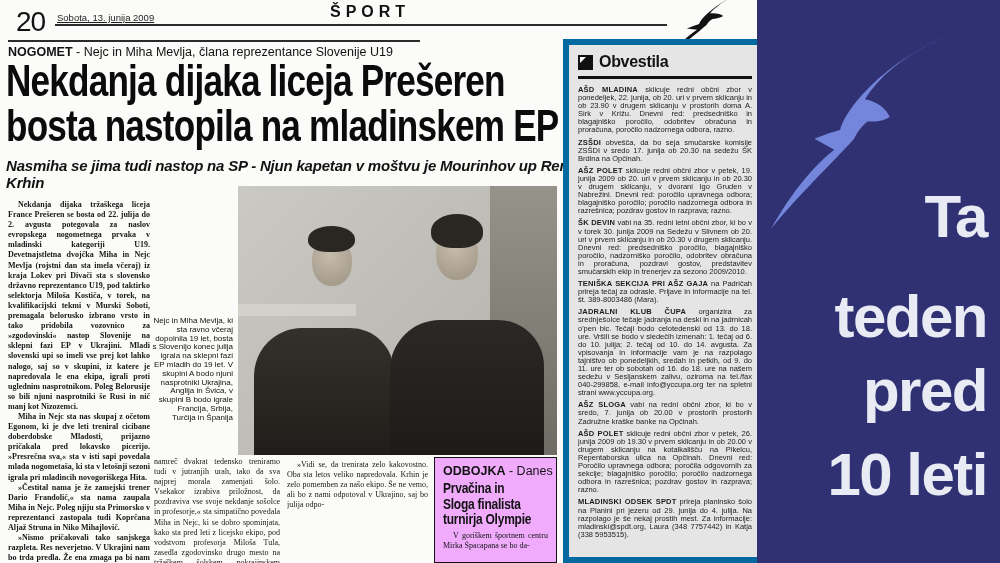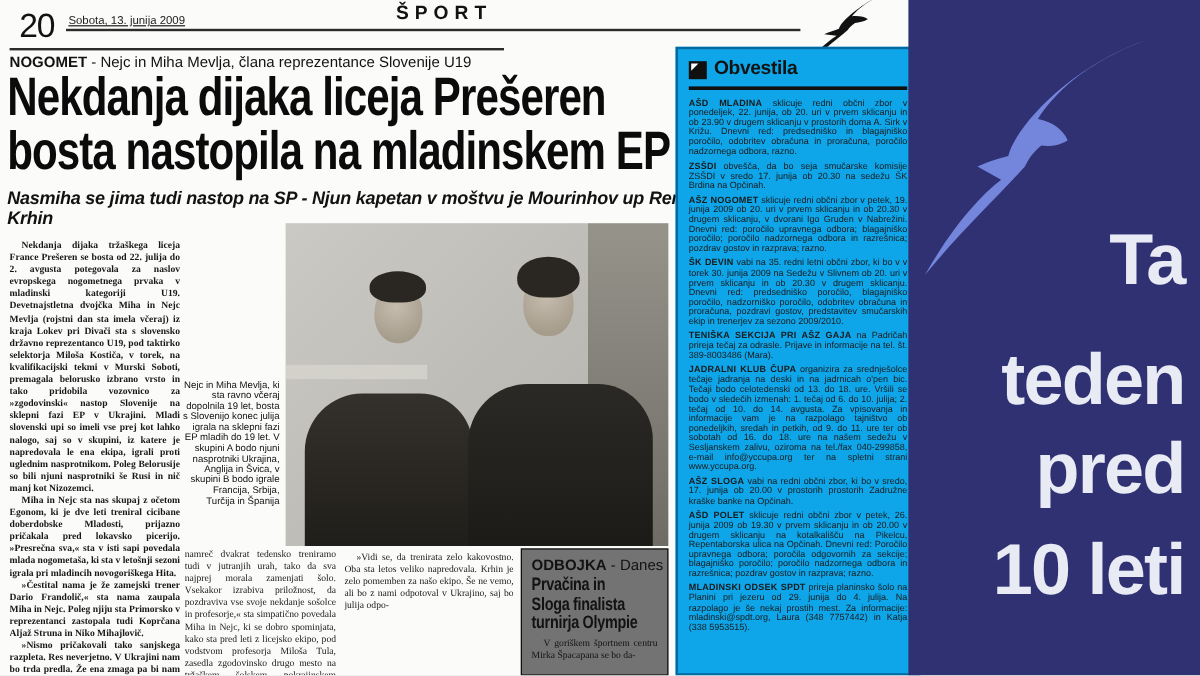--- a/index.html
+++ b/index.html
@@ -51,31 +51,31 @@
   #head-l  { left:74px;  top:50px;  width:40px; height:50px; }
   #hair-l  { left:70px;  top:40px;  width:47px; height:26px; }
   #torso-l { left:16px;  top:142px; width:140px; height:127px; border-radius:48px 44px 0 0; }
   #head-r  { left:198px; top:40px;  width:42px; height:54px; }
   #hair-r  { left:193px; top:28px;  width:52px; height:34px; }
   #torso-r { left:152px; top:134px; width:154px; height:135px; border-radius:50px 46px 0 0;
              background:linear-gradient(#2b2925,#1d1b18); }
 
   
   .sidebox { position:absolute; left:434px; top:457px; width:123px; height:106px;
-             border:1.5px solid #111; background:#737373; padding:6px 8px; overflow:hidden; }
+             border:1.5px solid #111; background:#f0abfc; padding:6px 8px; overflow:hidden; }
   .sidebox .kick { font-size:12.5px; white-space:nowrap; }
   .sidebox .kick b { font-weight:800; }
   .sidebox h2 { font-weight:800; font-size:15px; line-height:15.5px; letter-spacing:-.3px; margin-top:2px; }
   .sidebox h2 div { white-space:nowrap; transform:scaleX(.8); transform-origin:0 0; }
   .sidebox .body { margin-top:4px; font-family:"Liberation Serif",serif; font-size:8px;
                    line-height:10px; text-align:justify; text-indent:10px; }
 
   
   .notices { position:absolute; left:563px; top:39px; width:204px; height:524px;
-             border:2px solid #0369a1; background:#0ea5e9; padding:6px 9px; overflow:hidden; }
+             border:6px solid #0369a1; background:#e5e5e5; padding:6px 9px; overflow:hidden; }
   .notices .titlerow { display:flex; align-items:center; gap:6px; padding:2px 0 3px; }
   .note-icon { position:relative; width:15px; height:15px; background:#101010; flex:0 0 auto; }
   .note-icon i { position:absolute; left:2px; top:2px; width:0; height:0;
                  border-top:6px solid #fff; border-right:6px solid transparent; }
   .notices .title { font-size:16px; font-weight:800; letter-spacing:-.3px; }
   .notices .titlerule { height:3px; background:#101010; margin:2px 0 7px; }
   .notices p { font-size:7.5px; line-height:8.1px; text-align:justify; margin-bottom:4px; color:#1b1b1b; }
   .notices p b { font-weight:700; letter-spacing:.2px; }
 
   
@@ -151,25 +151,25 @@
   <div class="notices">
     <div class="titlerow">
       <div class="note-icon">
           <i></i>
         </div>
       <div class="title">Obvestila</div>
     </div>
     <div class="titlerule"></div>
     <p><b>AŠD MLADINA</b><span> sklicuje redni občni zbor v ponedeljek, 22. junija, ob 20. uri v prvem sklicanju in ob 23.90 v drugem sklicanju v prostorih doma A. Sirk v Križu. Dnevni red: predsedniško in blagajniško poročilo, odobritev obračuna in proračuna, poročilo nadzornega odbora, razno.</span></p>
     <p><b>ZSŠDI</b><span> obvešča, da bo seja smučarske komisije ZSŠDI v sredo 17. junija ob 20.30 na sedežu ŠK Brdina na Opčinah.</span></p>
-    <p><b>AŠZ NOGOMET</b><span> sklicuje redni občni zbor v petek, 19. junija 2009 ob 20. uri v prvem sklicanju in ob 20.30 v drugem sklicanju, v dvorani Igo Gruden v Nabrežini. Dnevni red: poročilo upravnega odbora; blagajniško poročilo; poročilo nadzornega odbora in razrešnica; pozdrav gostov in razprava; razno.</span></p>
+    <p><b>AŠZ POLET</b><span> sklicuje redni občni zbor v petek, 19. junija 2009 ob 20. uri v prvem sklicanju in ob 20.30 v drugem sklicanju, v dvorani Igo Gruden v Nabrežini. Dnevni red: poročilo upravnega odbora; blagajniško poročilo; poročilo nadzornega odbora in razrešnica; pozdrav gostov in razprava; razno.</span></p>
     <p><b>ŠK DEVIN</b><span> vabi na 35. redni letni občni zbor, ki bo v v torek 30. junija 2009 na Sedežu v Slivnem ob 20. uri v prvem sklicanju in ob 20.30 v drugem sklicanju. Dnevni red: predsedniško poročilo, blagajniško poročilo, nadzorniško poročilo, odobritev obračuna in proračuna, pozdravi gostov, predstavitev smučarskih ekip in trenerjev za sezono 2009/2010.</span></p>
     <p><b>TENIŠKA SEKCIJA PRI AŠZ GAJA</b><span> na Padričah prireja tečaj za odrasle. Prijave in informacije na tel. št. 389-8003486 (Mara).</span></p>
     <p><b>JADRALNI KLUB ČUPA</b><span> organizira za srednješolce tečaje jadranja na deski in na jadrnicah o'pen bic. Tečaji bodo celotedenski od 13. do 18. ure. Vršili se bodo v sledečih izmenah: 1. tečaj od 6. do 10. julija; 2. tečaj od 10. do 14. avgusta. Za vpisovanja in informacije vam je na razpolago tajništvo ob ponedeljkih, sredah in petkih, od 9. do 11. ure ter ob sobotah od 16. do 18. ure na našem sedežu v Sesljanskem zalivu, oziroma na tel./fax 040-299858, e-mail info@yccupa.org ter na spletni strani www.yccupa.org.</span></p>
-    <p><b>AŠZ SLOGA</b><span> vabi na redni občni zbor, ki bo v sredo, 17. junija ob 20.00 v prostorih prostorih Zadružne kraške banke na Opčinah.</span></p>
+    <p><b>AŠZ SLOGA</b><span> vabi na redni občni zbor, ki bo v sredo, 7. junija ob 20.00 v prostorih prostorih Zadružne kraške banke na Opčinah.</span></p>
     <p><b>AŠD POLET</b><span> sklicuje redni občni zbor v petek, 26. junija 2009 ob 19.30 v prvem sklicanju in ob 20.00 v drugem sklicanju na kotalkališču na Pikelcu, Repentaborska ulica na Opčinah. Dnevni red: Poročilo upravnega odbora; poročila odgovornih za sekcije; blagajniško poročilo; poročilo nadzornega odbora in razrešnica; pozdrav gostov in razprava; razno.</span></p>
     <p><b>MLADINSKI ODSEK SPDT</b><span> prireja planinsko šolo na Planini pri jezeru od 29. junija do 4. julija. Na razpolago je še nekaj prostih mest. Za informacije: mladinski@spdt.org, Laura (348 7757442) in Katja (338 5953515).</span></p>
   </div>
 
   <div class="sidebar">
     <svg class="gull-big" viewBox="0 0 200 200" preserveAspectRatio="none">
       <path fill="#7486db" d="M195 12 C140 30 115 55 103 72 C115 74 124 80 128 88 C122 92 112 93 106 92 C100 96 95 102 92 108 C70 130 35 160 8 190 C30 155 52 132 72 118 L52 108 C62 104 70 102 78 100 C84 78 130 32 195 12 Z"></path>
     </svg>
     <div class="sb-line" id="sb1">teden</div>
     <div class="sb-line" id="sb0">Ta</div>

